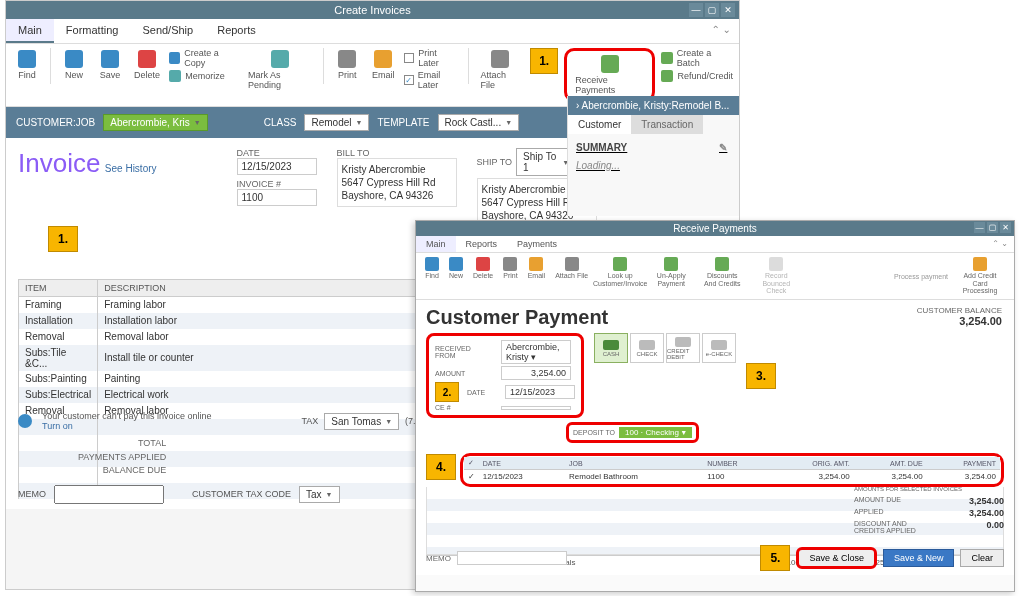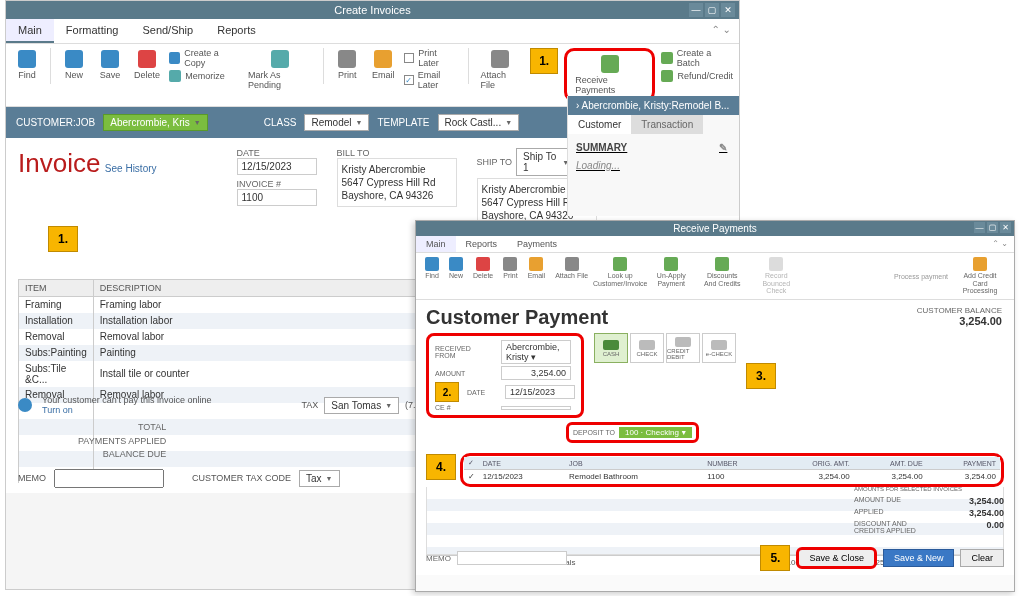--- a/index.html
+++ b/index.html
@@ -25,21 +25,21 @@
   
   .receive-hl { border: 3px solid #e00; border-radius: 10px; padding: 2px 4px; }
   
   .inv-contextbar { background: #5a7d96; padding: 7px 10px; display: flex; align-items: center; gap: 8px; font-size: 10px; color: #fff; }
   .drop { background: #fff; color: #333; padding: 2px 6px; font-size: 10px; border: 1px solid #aaa; display: inline-flex; align-items: center; gap: 4px; }
   .drop.green { background: #7bbd3f; color: #fff; border-color: #5a9a2a; }
   .drop .car { font-size: 7px; color: #666; }
   
   .inv-body { padding: 10px 12px; background: #fff; position: relative; }
   .inv-hdr { display: flex; gap: 20px; }
-  .inv-title-big { font-size: 26px; color: #b91c1c; font-weight: normal; }
+  .inv-title-big { font-size: 26px; color: #8b5cf6; font-weight: normal; }
   .see-hist { font-size: 10px; color: #3a6ea5; cursor: pointer; }
   .fld { display: flex; flex-direction: column; font-size: 9px; color: #666; }
   .fld input, .fld .box { font-size: 10px; padding: 2px 4px; border: 1px solid #ccc; width: 80px; color: #333; background: #fff; }
   .addr { font-size: 10px; color: #333; border: 1px solid #ddd; padding: 4px; width: 120px; line-height: 1.3; }
   .shipto { display: flex; align-items: center; gap: 4px; font-size: 9px; }
   
   .callout { background: #f8b500; border: 1px solid #c08a00; width: 30px; height: 26px; font-size: 12px; font-weight: bold; color: #000; display: flex; align-items: center; justify-content: center; position: absolute; z-index: 50; }
   
   .inv-table { width: 100%; border-collapse: collapse; margin-top: 52px; font-size: 10px; }
   .inv-table th { background: #eee; text-align: left; padding: 3px 6px; border: 1px solid #ccc; color: #555; font-weight: normal; font-size: 9px; }
@@ -291,28 +291,34 @@
             <td>12</td>
             <td></td>
           </tr>
           <tr>
             <td>Removal</td>
             <td>Removal labor</td>
             <td>16</td>
             <td></td>
           </tr>
           <tr>
+            <td>Subs:Tile &amp;C...</td>
+            <td>Install tile or counter</td>
+            <td></td>
+            <td></td>
+          </tr>
+          <tr>
             <td>Subs:Painting</td>
             <td>Painting</td>
             <td></td>
             <td></td>
           </tr>
           <tr>
-            <td>Subs:Tile &amp;C...</td>
-            <td>Install tile or counter</td>
+            <td>Subs:Electrical</td>
+            <td>Electrical work</td>
             <td></td>
             <td></td>
           </tr>
           <tr>
             <td>Removal</td>
             <td>Removal labor</td>
             <td>4</td>
             <td></td>
           </tr>
           <tr>

